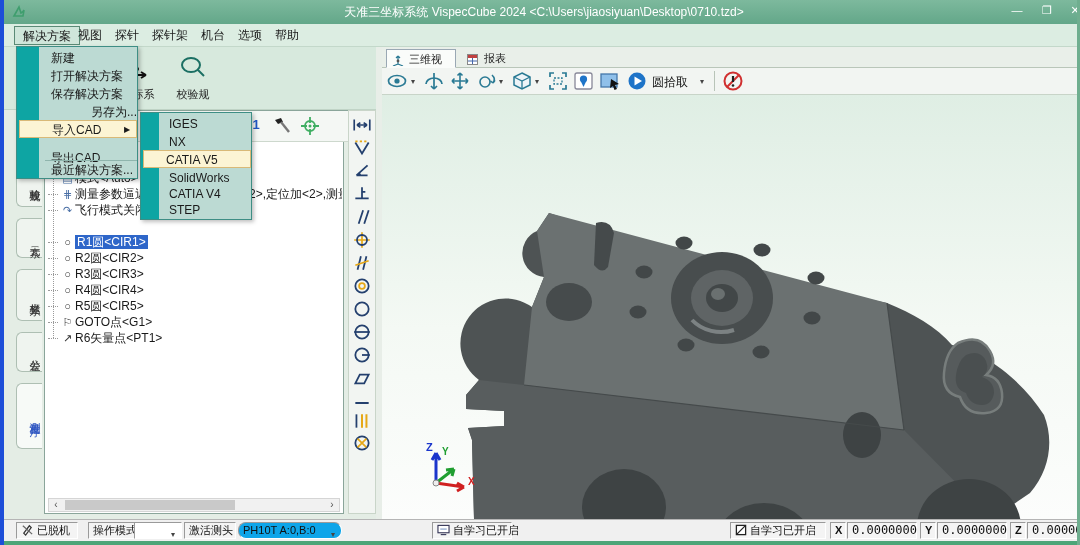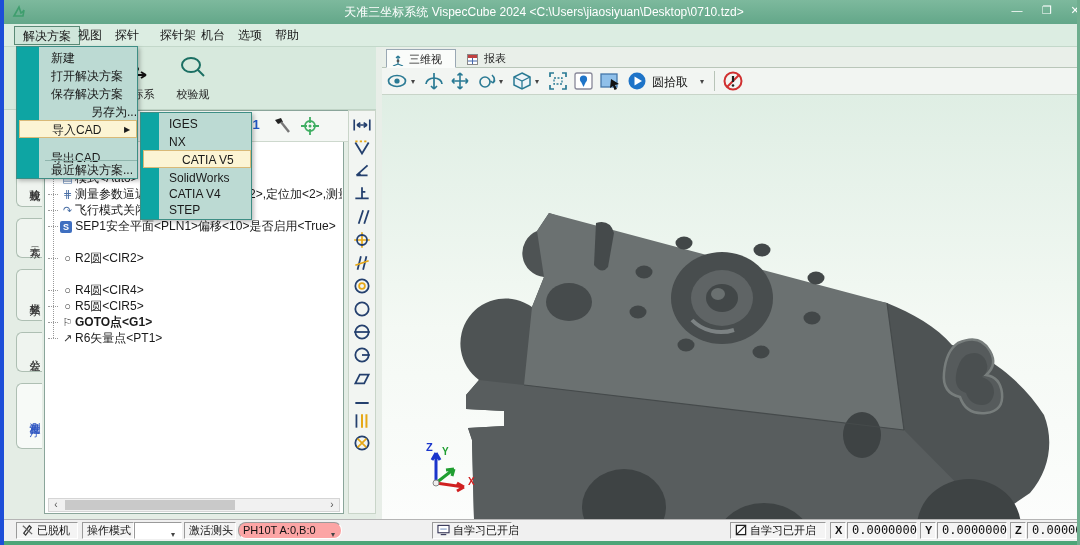--- a/index.html
+++ b/index.html
@@ -53,21 +53,21 @@
   #viewport{left:378px;top:95px;width:702px;height:424px;background:linear-gradient(#DFEEE4,#F4F9F4 55%,#FCFDFC);}
   
   #filemenu{left:12px;top:46px;width:122px;height:133px;background:#BCDAD3;border:1px solid #3E8E85;box-shadow:2px 2px 4px rgba(0,0,0,.25);}
   #filemenu .gutter{left:0;top:0;width:22px;height:131px;background:#0EA5A3;}
   .fmi{left:24px;width:96px;height:18px;line-height:18px;font-size:12px;color:#1a1a1a;padding-left:10px;}
   .fmi.hl{left:2px;width:118px;padding-left:32px;background:#FCF4D4;border:1px solid #D9B977;}
   .fmsep{left:28px;width:92px;border-top:1px solid #8fb5ad;}
   #submenu{left:136px;top:112px;width:112px;height:108px;background:#BCDAD3;border:1px solid #3E8E85;box-shadow:2px 2px 4px rgba(0,0,0,.25);}
   #submenu .gutter{left:0;top:0;width:18px;height:106px;background:#0EA5A3;}
   .smi{left:20px;width:90px;height:18px;line-height:18px;font-size:12px;color:#1a1a1a;padding-left:8px;}
-  .smi.hl{left:2px;width:108px;padding-left:38px;background:#FCF4D4;border:1px solid #D9B977;}
+  .smi.hl{left:2px;width:108px;padding-left:22px;background:#FCF4D4;border:1px solid #D9B977;}
   
   #statusbar{left:0;top:519px;width:1080px;height:22px;background:#F0F0F0;border-top:1px solid #b5b5b5;}
   .scell{top:2px;height:17px;font-size:11px;color:#111;background:#f4f4f4;
          border:1px solid;border-color:#9a9a9a #ffffff #ffffff #9a9a9a;line-height:15px;padding:0 4px;white-space:nowrap;}
   .mono{font-family:"DejaVu Sans Mono",monospace;font-size:12px;}
   #greenstrip{left:0;top:541px;width:1080px;height:4px;background:#4DA578;}
   svg{display:block;}
 </style>
 </head>
 <body>
@@ -83,21 +83,21 @@
     <span id="title" class="abs">天准三坐标系统 VispecCube 2024  &lt;C:\Users\jiaosiyuan\Desktop\0710.tzd&gt;</span>
     <span class="winctl abs" style="left:1000px;">—</span>
     <span class="winctl abs" style="left:1030px;">❐</span>
     <span class="winctl abs" style="left:1058px;">✕</span>
   </div>
 
   <div id="menubar" class="abs">
     <span class="mitem abs active" style="left:10px;">解决方案</span>
     <span class="mitem abs" style="left:66px;">视图</span>
     <span class="mitem abs" style="left:103px;">探针</span>
-    <span class="mitem abs" style="left:148px;">探针架</span>
+    <span class="mitem abs" style="left:140px;">探针架</span>
     <span class="mitem abs" style="left:189px;">机台</span>
     <span class="mitem abs" style="left:226px;">选项</span>
     <span class="mitem abs" style="left:263px;">帮助</span>
   </div>
 
   <div id="topstrip" class="abs">
     <div class="bigbtn abs" style="left:108px;">
       <span class="abs" style="left:12px;top:2px;">
         <svg width="28" height="30" viewBox="0 0 28 30">
             <circle cx="7" cy="10" r="2" fill="#111"></circle>
@@ -147,33 +147,36 @@
 
   <div class="ti abs" style="top:170px;">
     <span class="dash"></span><span class="ticon">▤</span><span>模式&lt;Auto&gt;</span>
   </div>
   <div class="ti abs" style="top:186px;">
     <span class="dash"></span><span class="ticon">⋕</span><span>测量参数逼近&lt;</span><span style="display:inline-block;width:88px;"></span><span>&lt;2&gt;,定位加&lt;2&gt;,测量·</span>
   </div>
   <div class="ti abs" style="top:202px;">
     <span class="dash"></span><span class="ticon">↷</span><span>飞行模式关闭</span>
   </div>
-  <div class="ti abs" style="top:218px;">
-    <span class="dash"></span><span class="sbadge">S</span> <span>SEP1安全平面&lt;PLN1&gt;偏移&lt;10&gt;是否启用&lt;True&gt;</span>
+  <div class="ti abs" style="top:234px;">
+    <span class="dash"></span><span class="ticon" style="color:#333;">○</span><span class="sel">R1圆&lt;CIR1&gt;</span>
   </div>
   <div class="ti abs" style="top:250px;">
     <span class="dash"></span><span class="ticon" style="color:#333;">○</span><span>R2圆&lt;CIR2&gt;</span>
   </div>
+  <div class="ti abs" style="top:266px;">
+    <span class="dash"></span><span class="ticon" style="color:#333;">○</span><span>R3圆&lt;CIR3&gt;</span>
+  </div>
   <div class="ti abs" style="top:282px;">
     <span class="dash"></span><span class="ticon" style="color:#333;">○</span><span>R4圆&lt;CIR4&gt;</span>
   </div>
   <div class="ti abs" style="top:298px;">
     <span class="dash"></span><span class="ticon" style="color:#333;">○</span><span>R5圆&lt;CIR5&gt;</span>
   </div>
-  <div class="ti abs" style="top:314px;font-weight:bold;">
+  <div class="ti abs" style="top:314px;">
     <span class="dash"></span><span class="ticon" style="color:#333;">⚐</span><span>GOTO点&lt;G1&gt;</span>
   </div>
   <div class="ti abs" style="top:330px;">
     <span class="dash"></span><span class="ticon" style="color:#333;">↗</span><span>R6矢量点&lt;PT1&gt;</span>
   </div>
 
   <div id="hscroll" class="abs">
     <span class="scrbtn abs" style="left:0;">‹</span>
     <div id="hthumb" class="abs"></div>
     <span class="scrbtn abs" style="left:276px;">›</span>
@@ -436,26 +439,26 @@
   </div>
 
   <div id="statusbar" class="abs">
     <div class="scell abs" style="left:12px;width:62px;">
       <svg width="13" height="13" viewBox="0 0 14 14" style="display:inline-block;vertical-align:-2px;">
           <path d="M3,11 L9,3 l2,2 L5,13 Z" fill="none" stroke="#333" stroke-width="1.3"></path>
           <path d="M2,3 L12,12" stroke="#666" stroke-width="1.3"></path>
         </svg>
       <span>已脱机</span>
     </div>
-    <div class="scell abs" style="left:78px;width:52px;">操作模式</div>
+    <div class="scell abs" style="left:84px;width:52px;">操作模式</div>
     <div class="scell abs" style="left:130px;width:48px;background:#fff;">
       <span class="caret abs" style="left:36px;top:4px;">▾</span>
     </div>
     <div class="scell abs" style="left:180px;width:52px;">激活测头</div>
-    <div class="scell abs" style="left:234px;width:104px;background:#fca5a5;border-radius:8px;">
+    <div class="scell abs" style="left:234px;width:104px;background:#0ea5e9;border-radius:8px;">
       <span>PH10T A:0,B:0</span>
       <span class="caret abs" style="left:92px;top:4px;">▾</span>
     </div>
     <div class="scell abs" style="left:428px;width:80px;">
       <svg width="13" height="12" viewBox="0 0 14 13" style="display:inline-block;vertical-align:-2px;">
           <rect x="1" y="1.5" width="12" height="8" fill="#fff" stroke="#335" stroke-width="1.2"></rect>
           <path d="M4,11.5 H10" stroke="#335" stroke-width="1.2"></path>
           <path d="M3.5,5.5 h7" stroke="#6688bb" stroke-width="1"></path>
         </svg>
       <span>自学习已开启</span>

